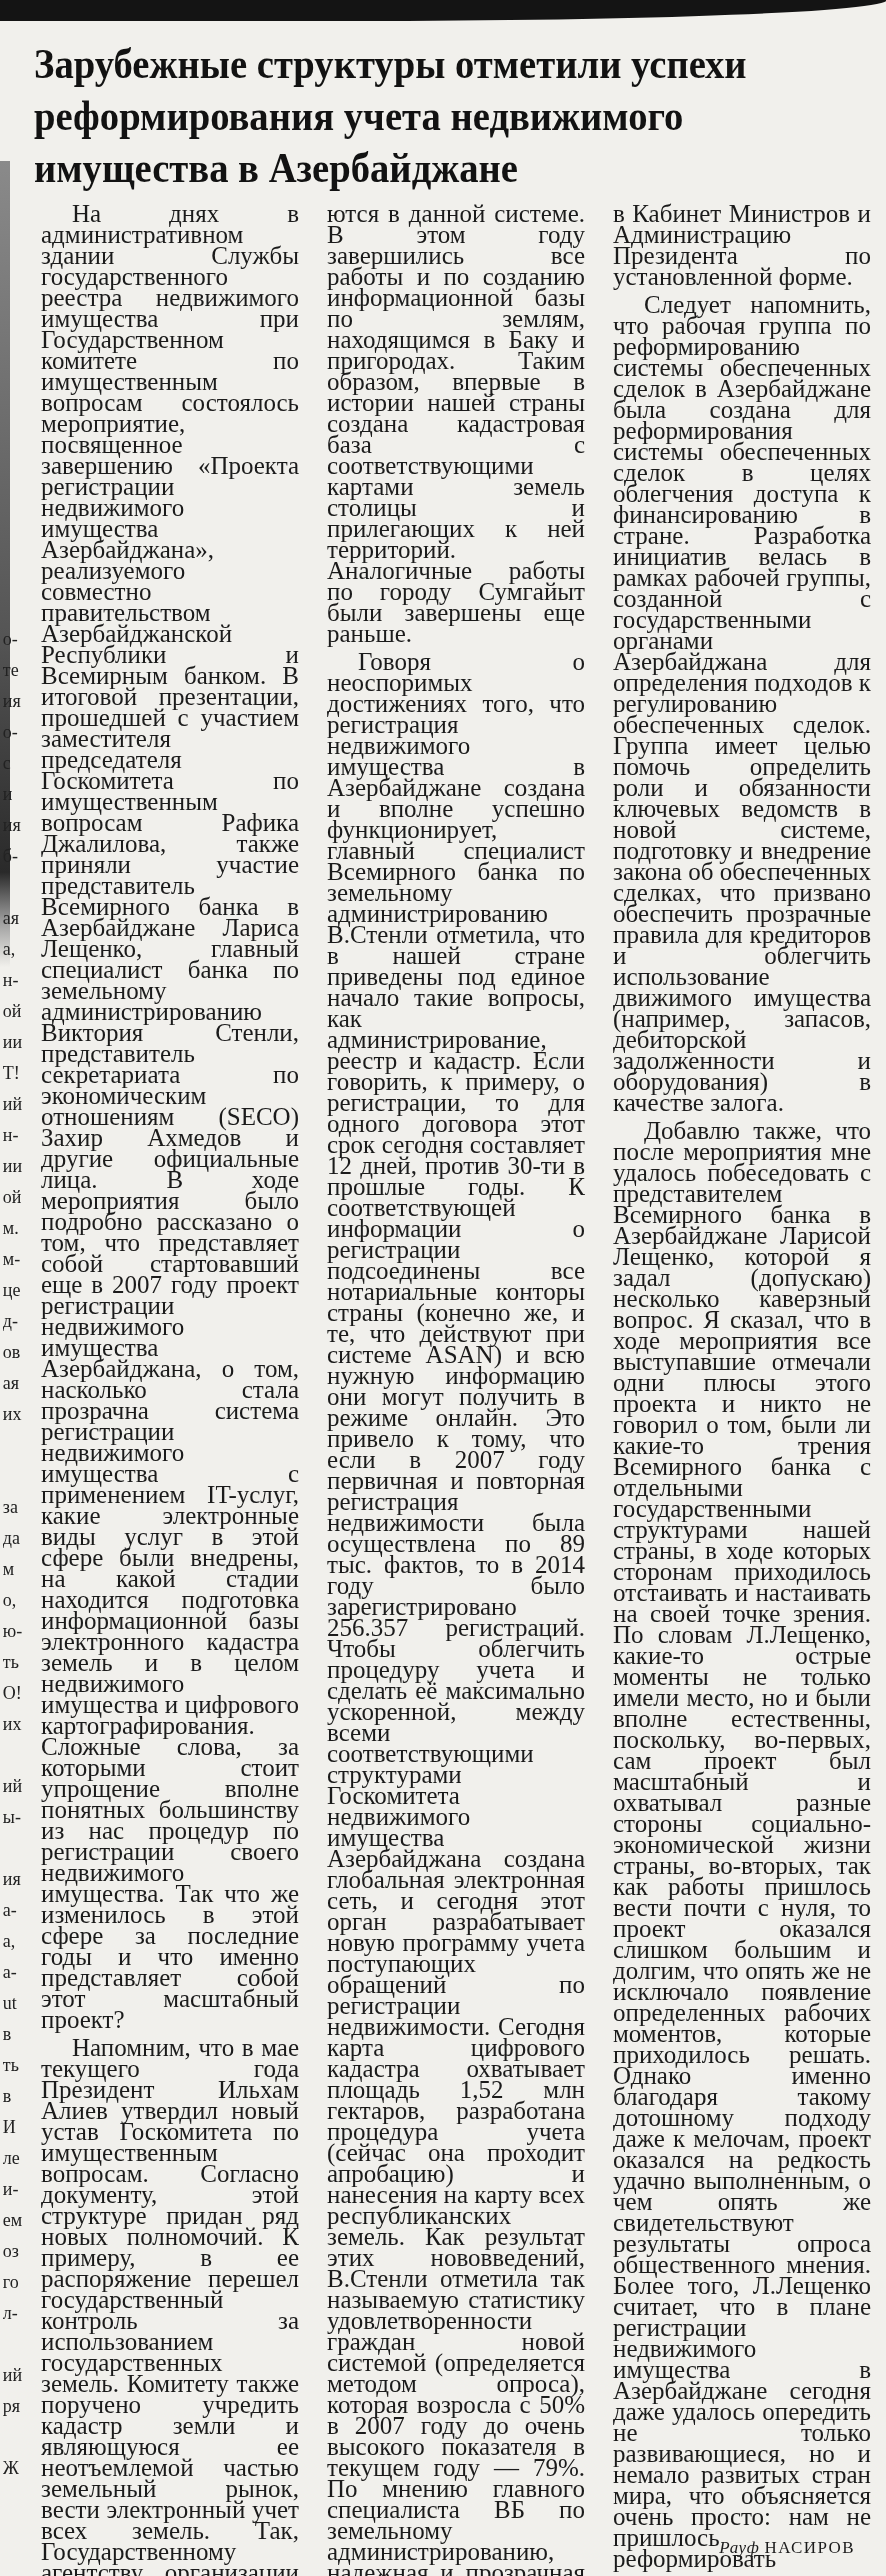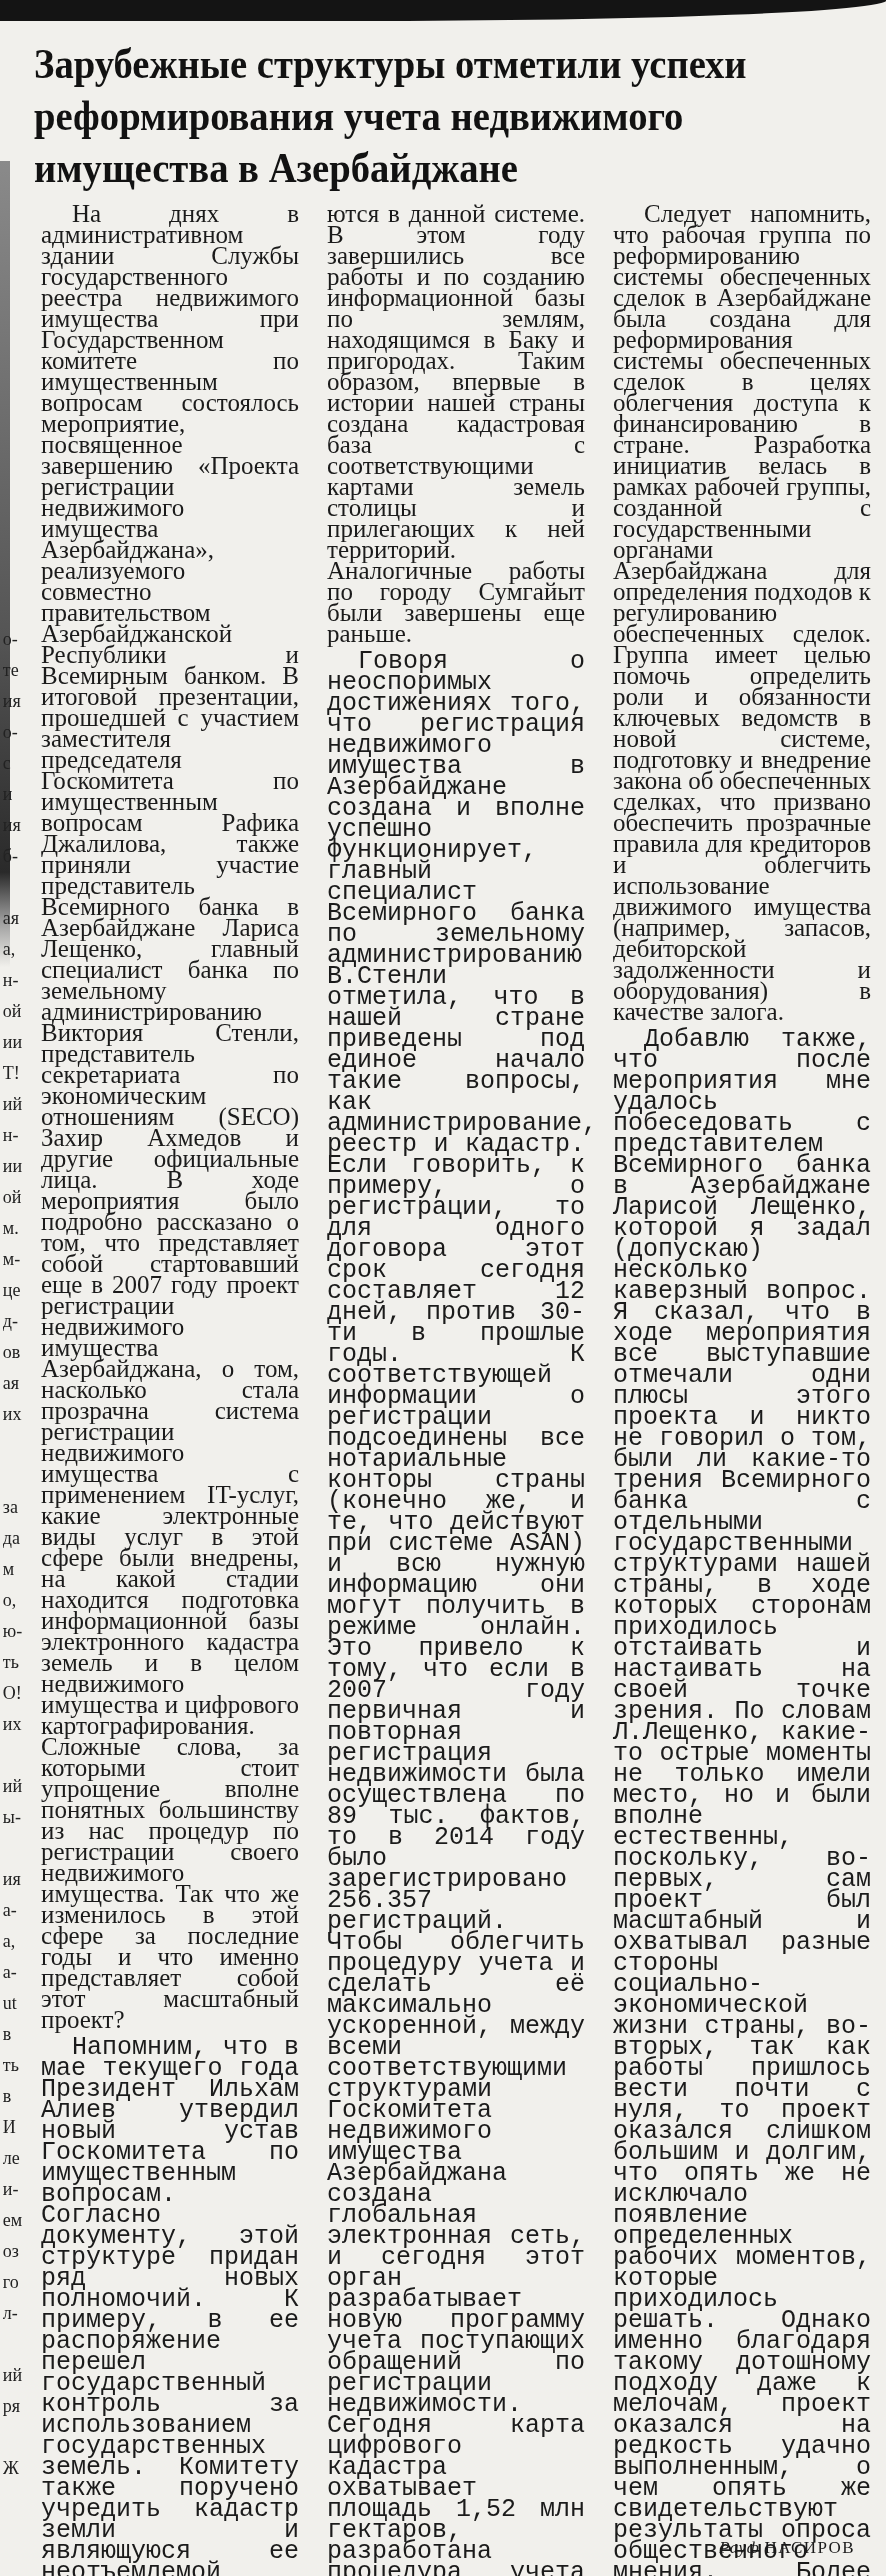--- a/index.html
+++ b/index.html
@@ -34,21 +34,21 @@
   .columns {
     position: absolute; left: 41px; top: 203px; width: 828px; height: 2315px;
     display: grid; grid-template-columns: 258px 258px 258px; column-gap: 28px;
   }
   .col p {
     margin: 0 0 0 0;
     font-size: 25px; line-height: 21px; text-align: justify;
     text-indent: 31px; hyphens: manual;
   }
   .col p.cont { text-indent: 0; font-family: Liberation Serif, serif; }
-  .col p + p { margin-top: 7px; font-family: Liberation Mono, monospace; }
+  .col p + p { margin-top: 7px; }
   .byline {
     position: absolute; right: 32px; top: 2538px;
     font-size: 17px; font-style: italic; letter-spacing: 0.7px;
   }
   .byline .surname { font-style: normal; letter-spacing: 1.4px; }
 </style>
 </head>
 <body>
 
 <div class="top-bar"></div>
@@ -123,20 +123,21 @@
     <p>На днях в административном здании Службы государственного реестра недвижимого имущества при Государственном комитете по имущественным вопросам состоялось мероприятие, посвященное завершению «Проекта регистрации недвижимого имущества Азербайджана», реализуемого совместно правительством Азербайджанской Республики и Всемирным банком. В итоговой презентации, прошедшей с участием заместителя председателя Госкомитета по имущественным вопросам Рафика Джалилова, также приняли участие представитель Всемирного банка в Азербайджане Лариса Лещенко, главный специалист банка по земельному администрированию Виктория Стенли, представитель секретариата по экономическим отношениям (SECO) Захир Ахмедов и другие официальные лица. В ходе мероприятия было подробно рассказано о том, что представляет собой стартовавший еще в 2007 году проект регистрации недвижимого имущества Азербайджана, о том, насколько стала прозрачна система регистрации недвижимого имущества с применением IT-услуг, какие электронные виды услуг в этой сфере были внедрены, на какой стадии находится подготовка информационной базы электронного кадастра земель и в целом недвижимого имущества и цифрового картографирования. Сложные слова, за которыми стоит упрощение вполне понятных большинству из нас процедур по регистрации своего недвижимого имущества. Так что же изменилось в этой сфере за последние годы и что именно представляет собой этот масштабный проект?</p>
     <p>Напомним, что в мае текущего года Президент Ильхам Алиев утвердил новый устав Госкомитета по имущественным вопросам. Согласно документу, этой структуре придан ряд новых полномочий. К примеру, в ее распоряжение перешел государственный контроль за использованием государственных земель. Комитету также поручено учредить кадастр земли и являющуюся ее неотъемлемой частью земельный рынок, вести электронный учет всех земель. Так, Государственному агентству организации государственного управления поручено госуправление землями и организация соответствующего земельного рынка, а Службе кадастра недвижимого имущества и реестра адресов — все работы по кадастру, реестру, землеобразованию и специальные геодезические мероприятия.</p>
 
   </div>
   <div class="col">
     <p class="cont">ются в данной системе. В этом году завершились все работы и по созданию информационной базы по землям, находящимся в Баку и пригородах. Таким образом, впервые в истории нашей страны создана кадастровая база с соответствующими картами земель столицы и прилегающих к ней территорий. Аналогичные работы по городу Сумгайыт были завершены еще раньше.</p>
     <p>Говоря о неоспоримых достижениях того, что регистрация недвижимого имущества в Азербайджане создана и вполне успешно функционирует, главный специалист Всемирного банка по земельному администрированию В.Стенли отметила, что в нашей стране приведены под единое начало такие вопросы, как администрирование, реестр и кадастр. Если говорить, к примеру, о регистрации, то для одного договора этот срок сегодня составляет 12 дней, против 30-ти в прошлые годы. К соответствующей информации о регистрации подсоединены все нотариальные конторы страны (конечно же, и те, что действуют при системе ASAN) и всю нужную информацию они могут получить в режиме онлайн. Это привело к тому, что если в 2007 году первичная и повторная регистрация недвижимости была осуществлена по 89 тыс. фактов, то в 2014 году было зарегистрировано 256.357 регистраций. Чтобы облегчить процедуру учета и сделать её максимально ускоренной, между всеми соответствующими структурами Госкомитета недвижимого имущества Азербайджана создана глобальная электронная сеть, и сегодня этот орган разрабатывает новую программу учета поступающих обращений по регистрации недвижимости. Сегодня карта цифрового кадастра охватывает площадь 1,52 млн гектаров, разработана процедура учета (сейчас она проходит апробацию) и нанесения на карту всех республиканских земель. Как результат этих нововведений, В.Стенли отметила так называемую статистику удовлетворенности граждан новой системой (определяется методом опроса), которая возросла с 50% в 2007 году до очень высокого показателя в текущем году — 79%. По мнению главного специалиста ВБ по земельному администрированию, надежная и прозрачная система учета недвижимости позволит гражданам более продуктивно использовать саму недвижимость в качестве залога и получать под нее кредиты, в результате чего объявленно повысится вера потенциальных иностранных инвесторов в операции с недвижимостью в Азербайджане.</p>
 
   </div>
   <div class="col">
+    <p class="cont">в Кабинет Министров и Администрацию Президента по установленной форме.</p>
     <p>Следует напомнить, что рабочая группа по реформированию системы обеспеченных сделок в Азербайджане была создана для реформирования системы обеспеченных сделок в целях облегчения доступа к финансированию в стране. Разработка инициатив велась в рамках рабочей группы, созданной с государственными органами Азербайджана для определения подходов к регулированию обеспеченных сделок. Группа имеет целью помочь определить роли и обязанности ключевых ведомств в новой системе, подготовку и внедрение закона об обеспеченных сделках, что призвано обеспечить прозрачные правила для кредиторов и облегчить использование движимого имущества (например, запасов, дебиторской задолженности и оборудования) в качестве залога.</p>
     <p>Добавлю также, что после мероприятия мне удалось побеседовать с представителем Всемирного банка в Азербайджане Ларисой Лещенко, которой я задал (допускаю) несколько каверзный вопрос. Я сказал, что в ходе мероприятия все выступавшие отмечали одни плюсы этого проекта и никто не говорил о том, были ли какие-то трения Всемирного банка с отдельными государственными структурами нашей страны, в ходе которых сторонам приходилось отстаивать и настаивать на своей точке зрения. По словам Л.Лещенко, какие-то острые моменты не только имели место, но и были вполне естественны, поскольку, во-первых, сам проект был масштабный и охватывал разные стороны социально-экономической жизни страны, во-вторых, так как работы пришлось вести почти с нуля, то проект оказался слишком большим и долгим, что опять же не исключало появление определенных рабочих моментов, которые приходилось решать. Однако именно благодаря такому дотошному подходу даже к мелочам, проект оказался на редкость удачно выполненным, о чем опять же свидетельствуют результаты опроса общественного мнения. Более того, Л.Лещенко считает, что в плане регистрации недвижимого имущества в Азербайджане сегодня даже удалось опередить не только развивающиеся, но и немало развитых стран мира, что объясняется очень просто: нам не пришлось реформировать налаженную, базирующуюся на каких-то традициях систему, которую пришлось бы ломать. Система регистрации, кадастрового и реестрового учета в Азербайджане построена с нуля и за основу взят самый передовой зарубежный опыт, что позволило обойти ряд минусов и пустот, которые присутствуют в аналогичных системах других стран. Возможно, именно поэтому ВБ выразил согласие выделить Азербайджану на продолжение данного проекта дополнительно 40 млн долларов. Об этом, кстати, было официально заявлено на презентации итогов проекта. По словам Л.Лещенко, если правительство нашей страны намерено получить финансовую подпитку банка, то для этого ей достаточно лишь письменно обратиться в эту структуру с соответствующим письмом, и учитывая успехи в данной области прошлых лет, скорее всего, вопрос будет решен положительно.</p>
   </div>
 </div>
 
 <div class="byline">
   <span>Рауф</span>
   <span class="surname">НАСИРОВ</span>
 </div>
 

